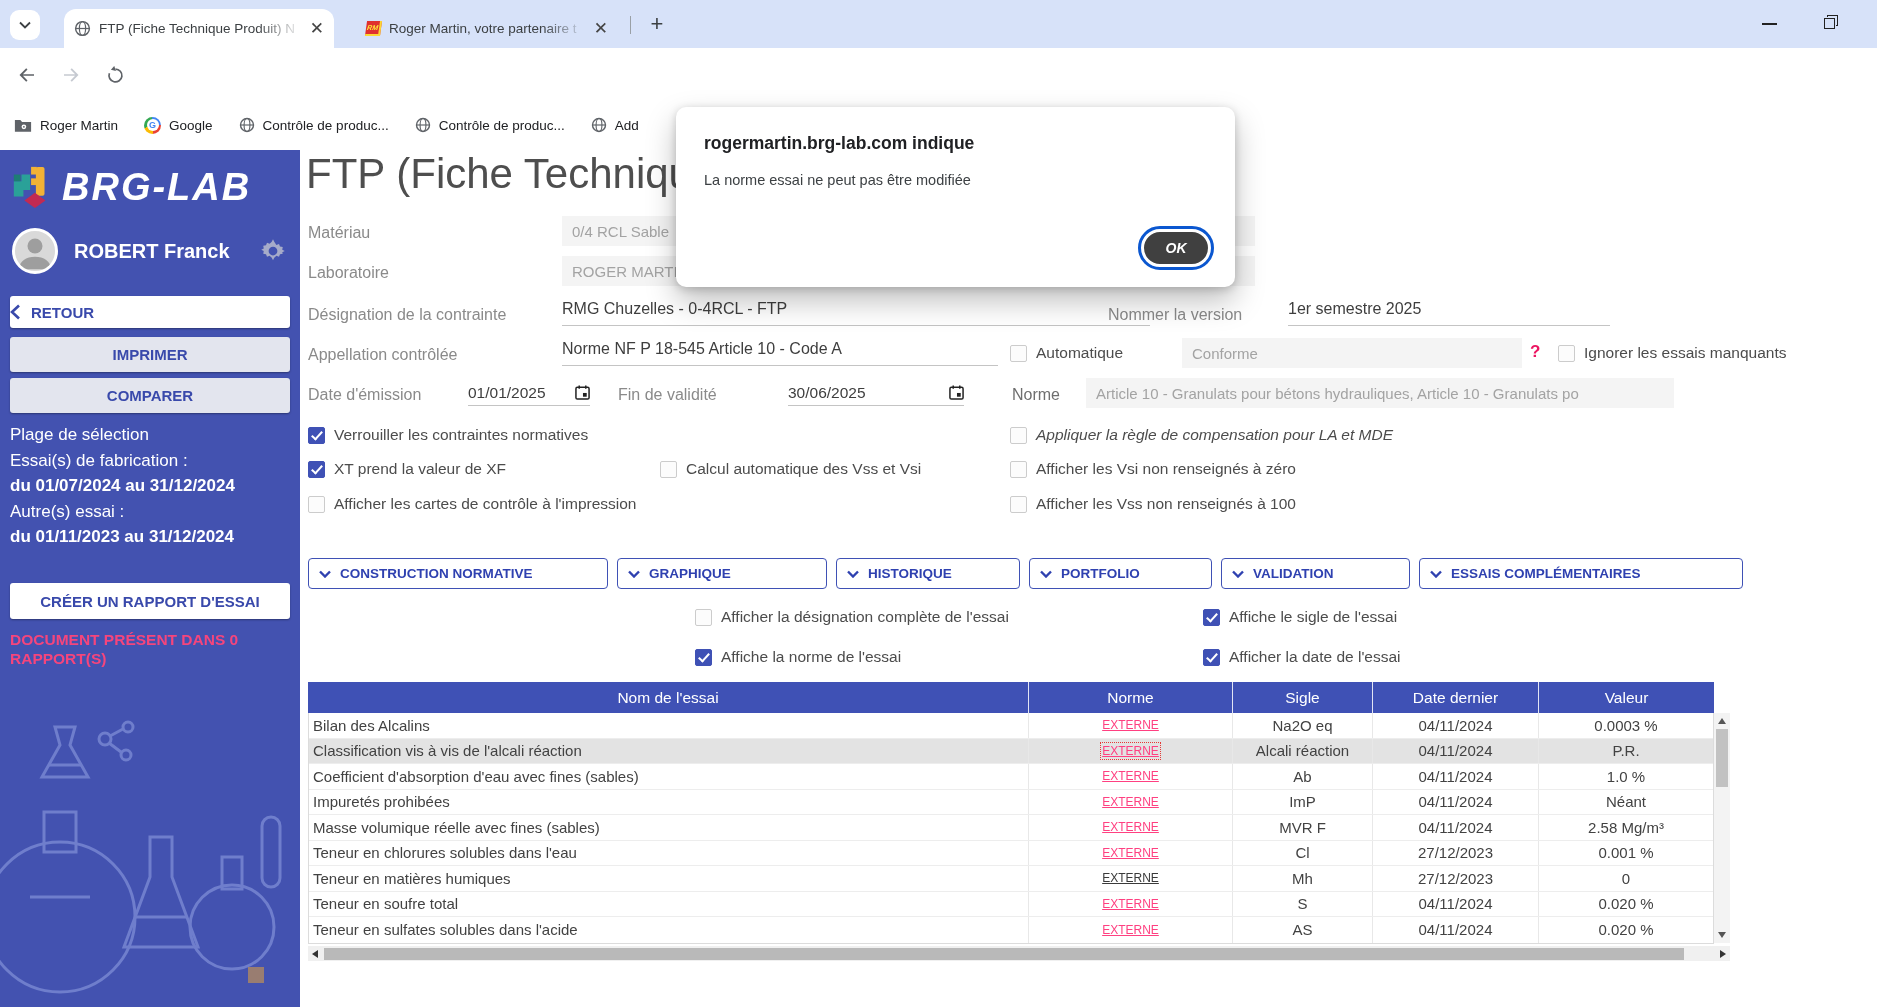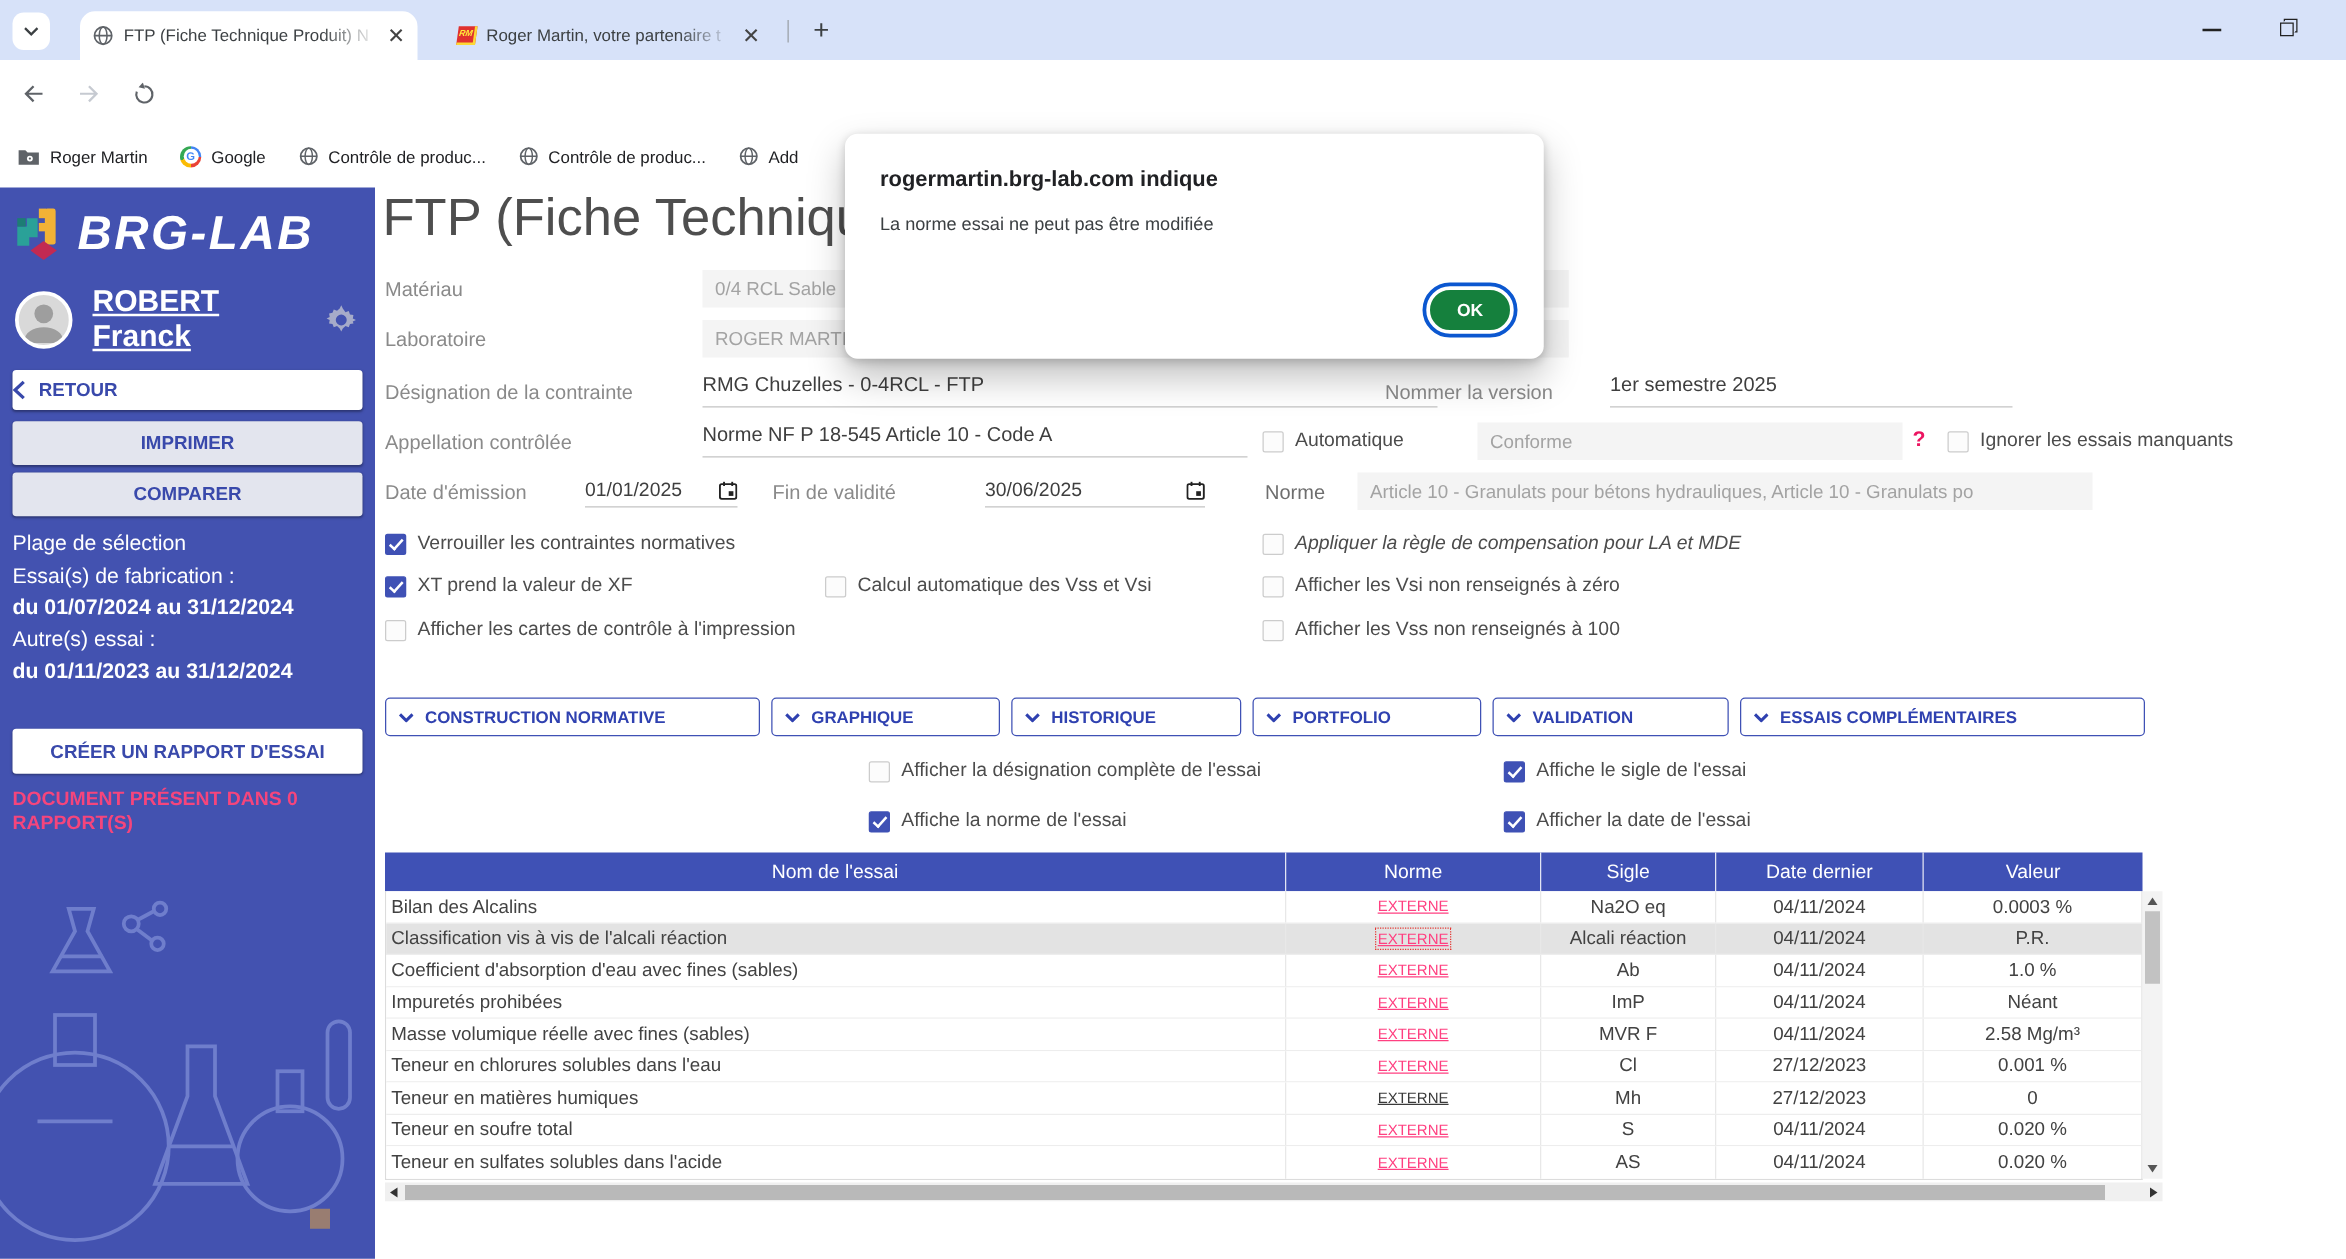--- a/index.html
+++ b/index.html
@@ -38,21 +38,21 @@
 
   
   .app { position:absolute; left:0; top:150px; width:1877px; height:857px; background:#fff; }
 
   
   .sidebar { position:absolute; left:0; top:0; width:300px; height:857px; background:#4352b0; overflow:hidden; }
   .brand { position:absolute; left:10px; top:14px; display:flex; align-items:center; gap:6px; }
   .brand-text { color:#fff; font-size:38px; font-weight:800; font-style:italic; letter-spacing:2px; }
   .userrow { position:absolute; left:12px; top:78px; width:276px; display:flex; align-items:center; gap:16px; }
   .avatar { width:46px; height:46px; border-radius:50%; background:#d9d9d9; border:3px solid #fff; overflow:hidden; flex:0 0 auto; }
-  .username { color:#fff; font-size:24px; font-weight:600; flex:1;text-decoration:underline; }
+  .username { color:#fff; font-size:20px; font-weight:600; flex:1; }
   .side-btn { position:absolute; left:10px; width:280px; border-radius:3px; font-weight:700; font-size:15px; color:#3949ab; display:flex; align-items:center; justify-content:center; box-shadow:0 1px 2px rgba(0,0,0,.35); }
   .btn-retour { top:146px; height:32px; background:#fff; justify-content:flex-start; padding-left:0; gap:10px; }
   .btn-imprimer { top:187px; height:35px; background:#e3e5ee; }
   .btn-comparer { top:228px; height:35px; background:#e3e5ee; }
   .sel-block { position:absolute; left:10px; top:272px; width:286px; color:#fff; font-size:17px; line-height:25.5px; }
   .sel-block .b { font-weight:700; }
   .btn-create { top:433px; height:36px; background:#fff; }
   .doc-note { position:absolute; left:10px; top:480px; width:278px; color:#f5457c; font-weight:700; font-size:15.5px; line-height:1.25; }
   .lab-art { position:absolute; left:0; bottom:0; }
 
@@ -65,21 +65,21 @@
   .datefield { position:absolute; height:26px; border-bottom:1px solid #c4c4c4; font-size:15.5px; color:#3e3e3e; display:flex; align-items:center; justify-content:space-between; }
   .help-q { position:absolute; color:#ec1561; font-size:17px; font-weight:700; }
 
   .cb { position:absolute; display:flex; align-items:center; gap:9px; font-size:15.5px; color:#4c4c4c; white-space:nowrap; }
   .cb .box { width:17px; height:17px; border:1.5px solid #cccccc; border-radius:2px; background:#fcfcfc; position:relative; flex:0 0 auto; }
   .cb.on .box { background:#3f51b5; border-color:#3f51b5; }
   .cb.on .box::after { content:""; position:absolute; left:5px; top:1px; width:4px; height:9px; border:solid #fff; border-width:0 2px 2px 0; transform:rotate(42deg); }
 
   .acc-row { position:absolute; left:8px; top:408px; display:flex; gap:9px; }
   .acc { height:31px; border:1px solid #3f51b5; border-radius:4px; background:#fff; color:#2f41b0; font-size:13.5px; font-weight:700; display:flex; align-items:center; gap:9px; padding-left:10px; white-space:nowrap; }
-  .acc-row div:nth-of-type(1){ width:300px; } .acc-row div:nth-of-type(2){ width:183px; }
+  .acc-row div:nth-of-type(1){ width:300px; } .acc-row div:nth-of-type(2){ width:210px; }
   .acc-row div:nth-of-type(3){ width:184px; } .acc-row div:nth-of-type(4){ width:183px; }
   .acc-row div:nth-of-type(5){ width:189px; } .acc-row div:nth-of-type(6){ width:324px; }
 
   
   .table { position:absolute; left:8px; top:532px; width:1406px; }
   .thead { display:grid; grid-template-columns:720px 204px 140px 166px 176px; background:#3f51b5; color:#fff; font-size:15.5px; height:31px; }
   .thead > div { display:flex; align-items:center; justify-content:center; border-left:1px solid rgba(255,255,255,.85); }
   .thead > div:first-child { border-left:none; }
   .tbody { border:1px solid #dcdcdc; border-top:none; }
   .trow { display:grid; grid-template-columns:719px 204px 140px 166px 175px; height:25.5px; font-size:15px; color:#424242; background:#fff; border-bottom:1px solid #ededed; }
@@ -97,21 +97,21 @@
   .arr.down { left:4px; bottom:5px; border-left:4px solid transparent; border-right:4px solid transparent; border-top:6px solid #555; }
   .hscroll { position:absolute; left:8px; top:796px; width:1422px; height:15px; background:#f0f0f0; }
   .hthumb { position:absolute; left:16px; top:1.5px; height:12px; width:1360px; background:#b9b9b9; }
   .arr.left { left:4px; top:4px; border-top:4px solid transparent; border-bottom:4px solid transparent; border-right:6px solid #333; }
   .arr.right { right:4px; top:4px; border-top:4px solid transparent; border-bottom:4px solid transparent; border-left:6px solid #333; }
 
   
   .dialog { position:absolute; left:676px; top:107px; width:559px; height:180px; background:#fff; border-radius:10px; box-shadow:0 2px 8px rgba(0,0,0,.18), 0 14px 30px rgba(0,0,0,.25); z-index:50; }
   .dialog-title { position:absolute; left:28px; top:26px; font-size:17.5px; font-weight:700; color:#202124; }
   .dialog-msg { position:absolute; left:28px; top:65px; font-size:14.5px; color:#3c4043; }
-  .dialog-ok { position:absolute; right:24px; bottom:20px; width:70px; height:38px; background:#15803d; border:3px solid #fff; outline:3px solid #0b57d0; border-radius:20px; color:#fff; font-size:14px; font-weight:700; display:flex; align-items:center; justify-content:center; }
+  .dialog-ok { position:absolute; right:24px; bottom:20px; width:70px; height:38px; background:#404040; border:3px solid #fff; outline:3px solid #0b57d0; border-radius:20px; color:#fff; font-size:14px; font-weight:700; display:flex; align-items:center; justify-content:center;font-style:italic; }
 
   svg { display:block; }
   .chev-down { width:12px; height:8px; }
 </style>
 </head>
 <body>
 
 <div class="tabstrip">
   <div class="tab-search">
     <svg class="chev-down" viewBox="0 0 12 8">

